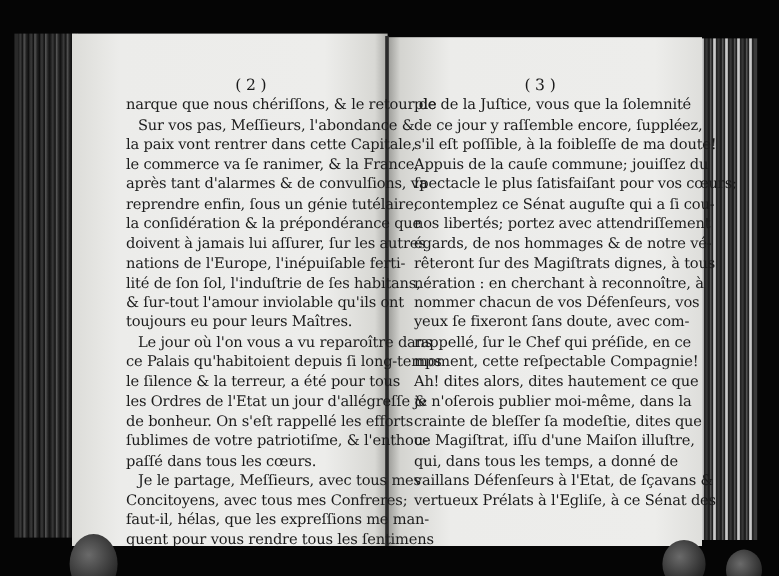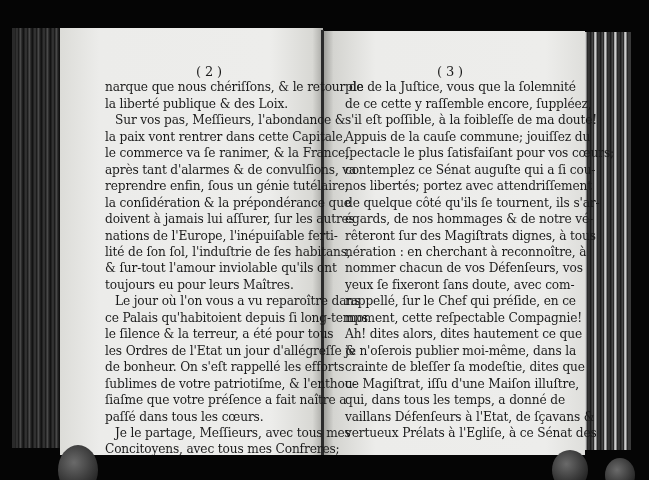--- a/index.html
+++ b/index.html
@@ -36,58 +36,55 @@
 <div class="edge-right"></div>
 
 <div class="page page-left"></div>
 <div class="page page-right"></div>
 <div class="gutter"></div>
 
 <div class="text text-left">
   <div class="pno">( 2 )</div>
   <div id="left-lines">
       <span class="line">narque que nous chériſſons, &amp; le retour de</span>
-      <span class="line last">la liberté publique &amp; des Loix.</span>
       <span class="line indent">Sur vos pas, Meſſieurs, l'abondance &amp;</span>
       <span class="line">la paix vont rentrer dans cette Capitale,</span>
       <span class="line">le commerce va ſe ranimer, &amp; la France,</span>
       <span class="line">après tant d'alarmes &amp; de convulſions, va</span>
       <span class="line">reprendre enfin, ſous un génie tutélaire,</span>
       <span class="line">la conſidération &amp; la prépondérance que</span>
       <span class="line">doivent à jamais lui aſſurer, ſur les autres</span>
       <span class="line">nations de l'Europe, l'inépuiſable ferti-</span>
       <span class="line">lité de ſon ſol, l'induſtrie de ſes habitans,</span>
       <span class="line">&amp; ſur-tout l'amour inviolable qu'ils ont</span>
       <span class="line last">toujours eu pour leurs Maîtres.</span>
       <span class="line indent">Le jour où l'on vous a vu reparoître dans</span>
       <span class="line">ce Palais qu'habitoient depuis ſi long-temps</span>
       <span class="line">le ſilence &amp; la terreur, a été pour tous</span>
       <span class="line">les Ordres de l'Etat un jour d'allégreſſe &amp;</span>
       <span class="line">de bonheur. On s'eſt rappellé les efforts</span>
       <span class="line">ſublimes de votre patriotiſme, &amp; l'enthou-</span>
-      <span class="line">ſiaſme que votre préſence a fait naître a</span>
       <span class="line last">paſſé dans tous les cœurs.</span>
       <span class="line indent">Je le partage, Meſſieurs, avec tous mes</span>
       <span class="line">Concitoyens, avec tous mes Confreres;</span>
       <span class="line">faut-il, hélas, que les expreſſions me man-</span>
       <span class="line">quent pour vous rendre tous les ſentimens</span>
     </div>
 </div>
 
 <div class="text text-right">
   <div class="pno">( 3 )</div>
   <div id="right-lines">
       <span class="line">ple de la Juſtice, vous que la ſolemnité</span>
-      <span class="line">de ce cette y raſſemble encore, ſuppléez,</span>
+      <span class="line">de ce jour y raſſemble encore, ſuppléez,</span>
       <span class="line last">s'il eſt poſſible, à la foibleſſe de ma doute!</span>
       <span class="line">Appuis de la cauſe commune; jouiſſez du</span>
       <span class="line">ſpectacle le plus ſatisfaiſant pour vos cœurs;</span>
       <span class="line">contemplez ce Sénat auguſte qui a ſi cou-</span>
       <span class="line">nos libertés; portez avec attendriſſement</span>
-      <span class="line">de quelque côté qu'ils ſe tournent, ils s'ar-</span>
       <span class="line">égards, de nos hommages &amp; de notre vé-</span>
       <span class="line">rêteront ſur des Magiſtrats dignes, à tous</span>
       <span class="line">nération : en cherchant à reconnoître, à</span>
       <span class="line">nommer chacun de vos Défenſeurs, vos</span>
       <span class="line">yeux ſe fixeront ſans doute, avec com-</span>
       <span class="line">rappellé, ſur le Chef qui préſide, en ce</span>
       <span class="line">moment, cette reſpectable Compagnie!</span>
       <span class="line">Ah! dites alors, dites hautement ce que</span>
       <span class="line">je n'oſerois publier moi-même, dans la</span>
       <span class="line">crainte de bleſſer ſa modeſtie, dites que</span>

